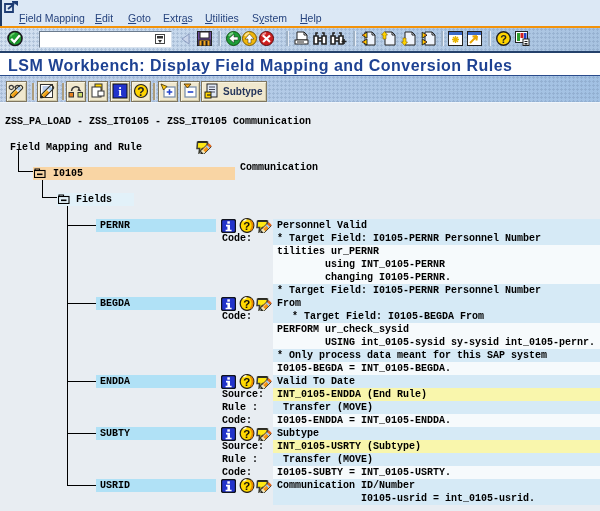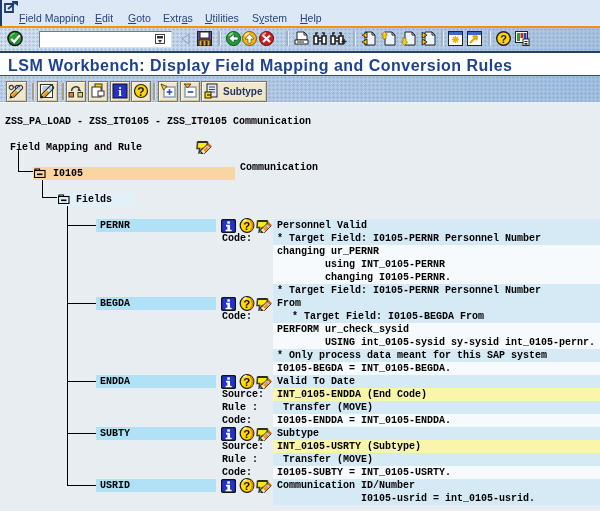--- a/index.html
+++ b/index.html
@@ -259,21 +259,21 @@
   </svg>
 <svg class="abs" style="left:256px;top:219px" width="17" height="14" viewBox="0 0 17 14">
     <use href="#bp"></use>
   </svg>
 <div class="strip blue" style="left:273px;top:219px;width:327px"></div>
 <div class="lbl" style="left:277px;top:219px">Personnel Valid</div>
 <div class="lbl" style="left:222px;top:232px">Code:</div>
 <div class="strip blue" style="left:273px;top:232px;width:327px"></div>
 <div class="lbl" style="left:277px;top:232px">* Target Field: I0105-PERNR Personnel Number</div>
 <div class="strip white" style="left:273px;top:245px;width:327px"></div>
-<div class="lbl" style="left:277px;top:245px">changing ur_PERNR</div>
+<div class="lbl" style="left:277px;top:245px">tilities ur_PERNR</div>
 <div class="strip white" style="left:273px;top:258px;width:327px"></div>
 <div class="lbl" style="left:325px;top:258px">using INT_0105-PERNR</div>
 <div class="strip white" style="left:273px;top:271px;width:327px"></div>
 <div class="lbl" style="left:325px;top:271px">changing I0105-PERNR.</div>
 <div class="strip blue" style="left:273px;top:284px;width:327px"></div>
 <div class="lbl" style="left:277px;top:284px">* Target Field: I0105-PERNR Personnel Number</div>
 
 <div class="strip" style="left:96px;top:297px;width:120px;background:#B0E1F6"></div>
 <div class="lbl" style="left:100px;top:297px">BEGDA</div>
 <svg class="abs" style="left:221px;top:297px" width="15" height="14" viewBox="0 0 15 14">
@@ -307,21 +307,21 @@
 <svg class="abs" style="left:239px;top:374px" width="16" height="15" viewBox="0 0 16 15">
     <use href="#qm"></use>
   </svg>
 <svg class="abs" style="left:256px;top:375px" width="17" height="14" viewBox="0 0 17 14">
     <use href="#bp"></use>
   </svg>
 <div class="strip blue" style="left:273px;top:375px;width:327px"></div>
 <div class="lbl" style="left:277px;top:375px">Valid To Date</div>
 <div class="lbl" style="left:222px;top:388px">Source:</div>
 <div class="strip yellow" style="left:273px;top:388px;width:327px"></div>
-<div class="lbl" style="left:277px;top:388px">INT_0105-ENDDA (End Code)</div>
+<div class="lbl" style="left:277px;top:388px">INT_0105-ENDDA (End Rule)</div>
 <div class="lbl" style="left:222px;top:401px">Rule :</div>
 <div class="strip blue" style="left:273px;top:401px;width:327px"></div>
 <div class="lbl" style="left:283px;top:401px">Transfer (MOVE)</div>
 <div class="lbl" style="left:222px;top:414px">Code:</div>
 <div class="strip white" style="left:273px;top:414px;width:327px"></div>
 <div class="lbl" style="left:277px;top:414px">I0105-ENDDA = INT_0105-ENDDA.</div>
 
 <div class="strip" style="left:96px;top:427px;width:120px;background:#B0E1F6"></div>
 <div class="lbl" style="left:100px;top:427px">SUBTY</div>
 <svg class="abs" style="left:221px;top:427px" width="15" height="14" viewBox="0 0 15 14">

